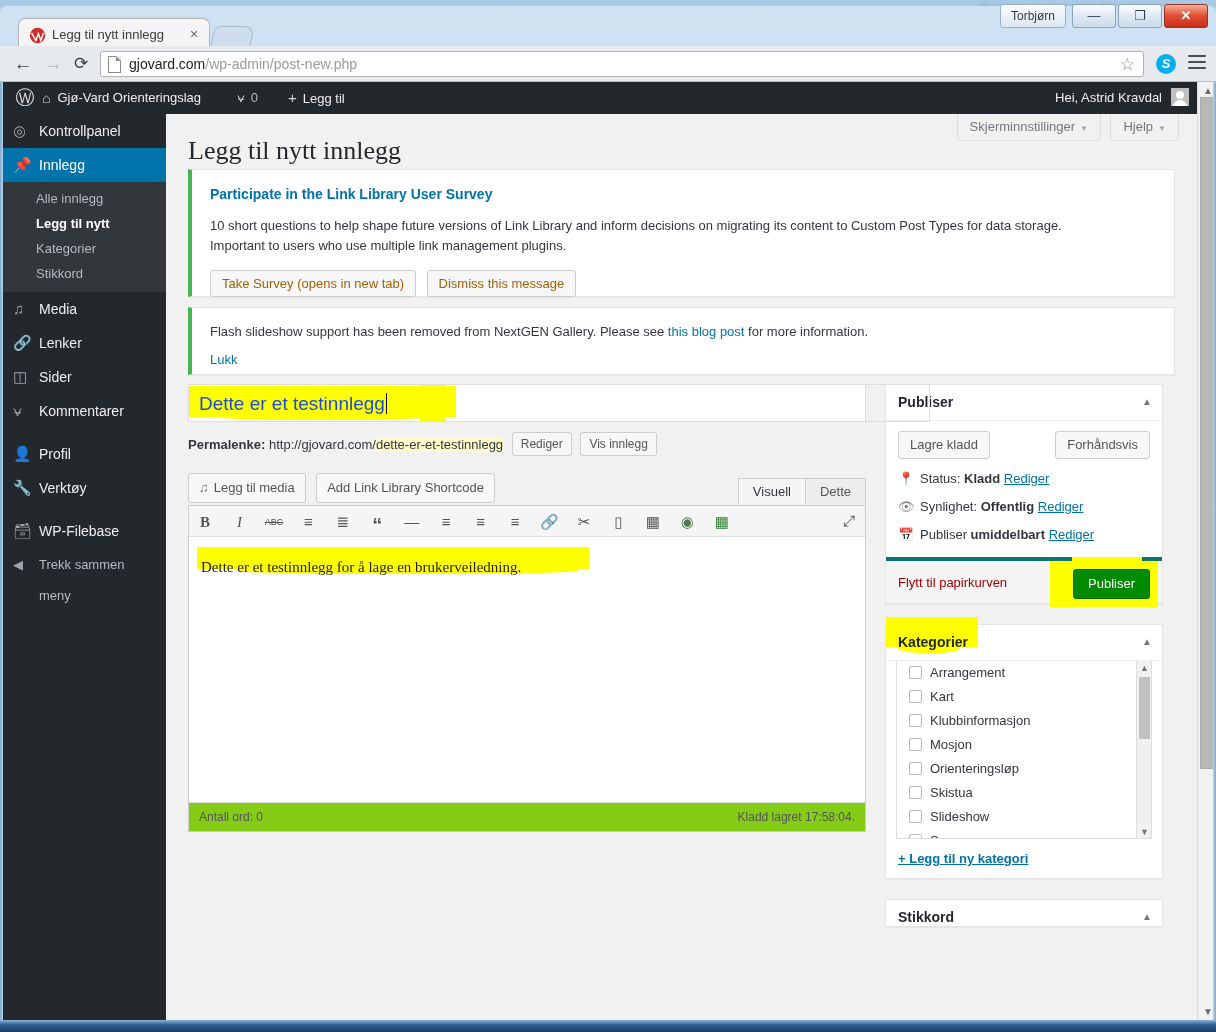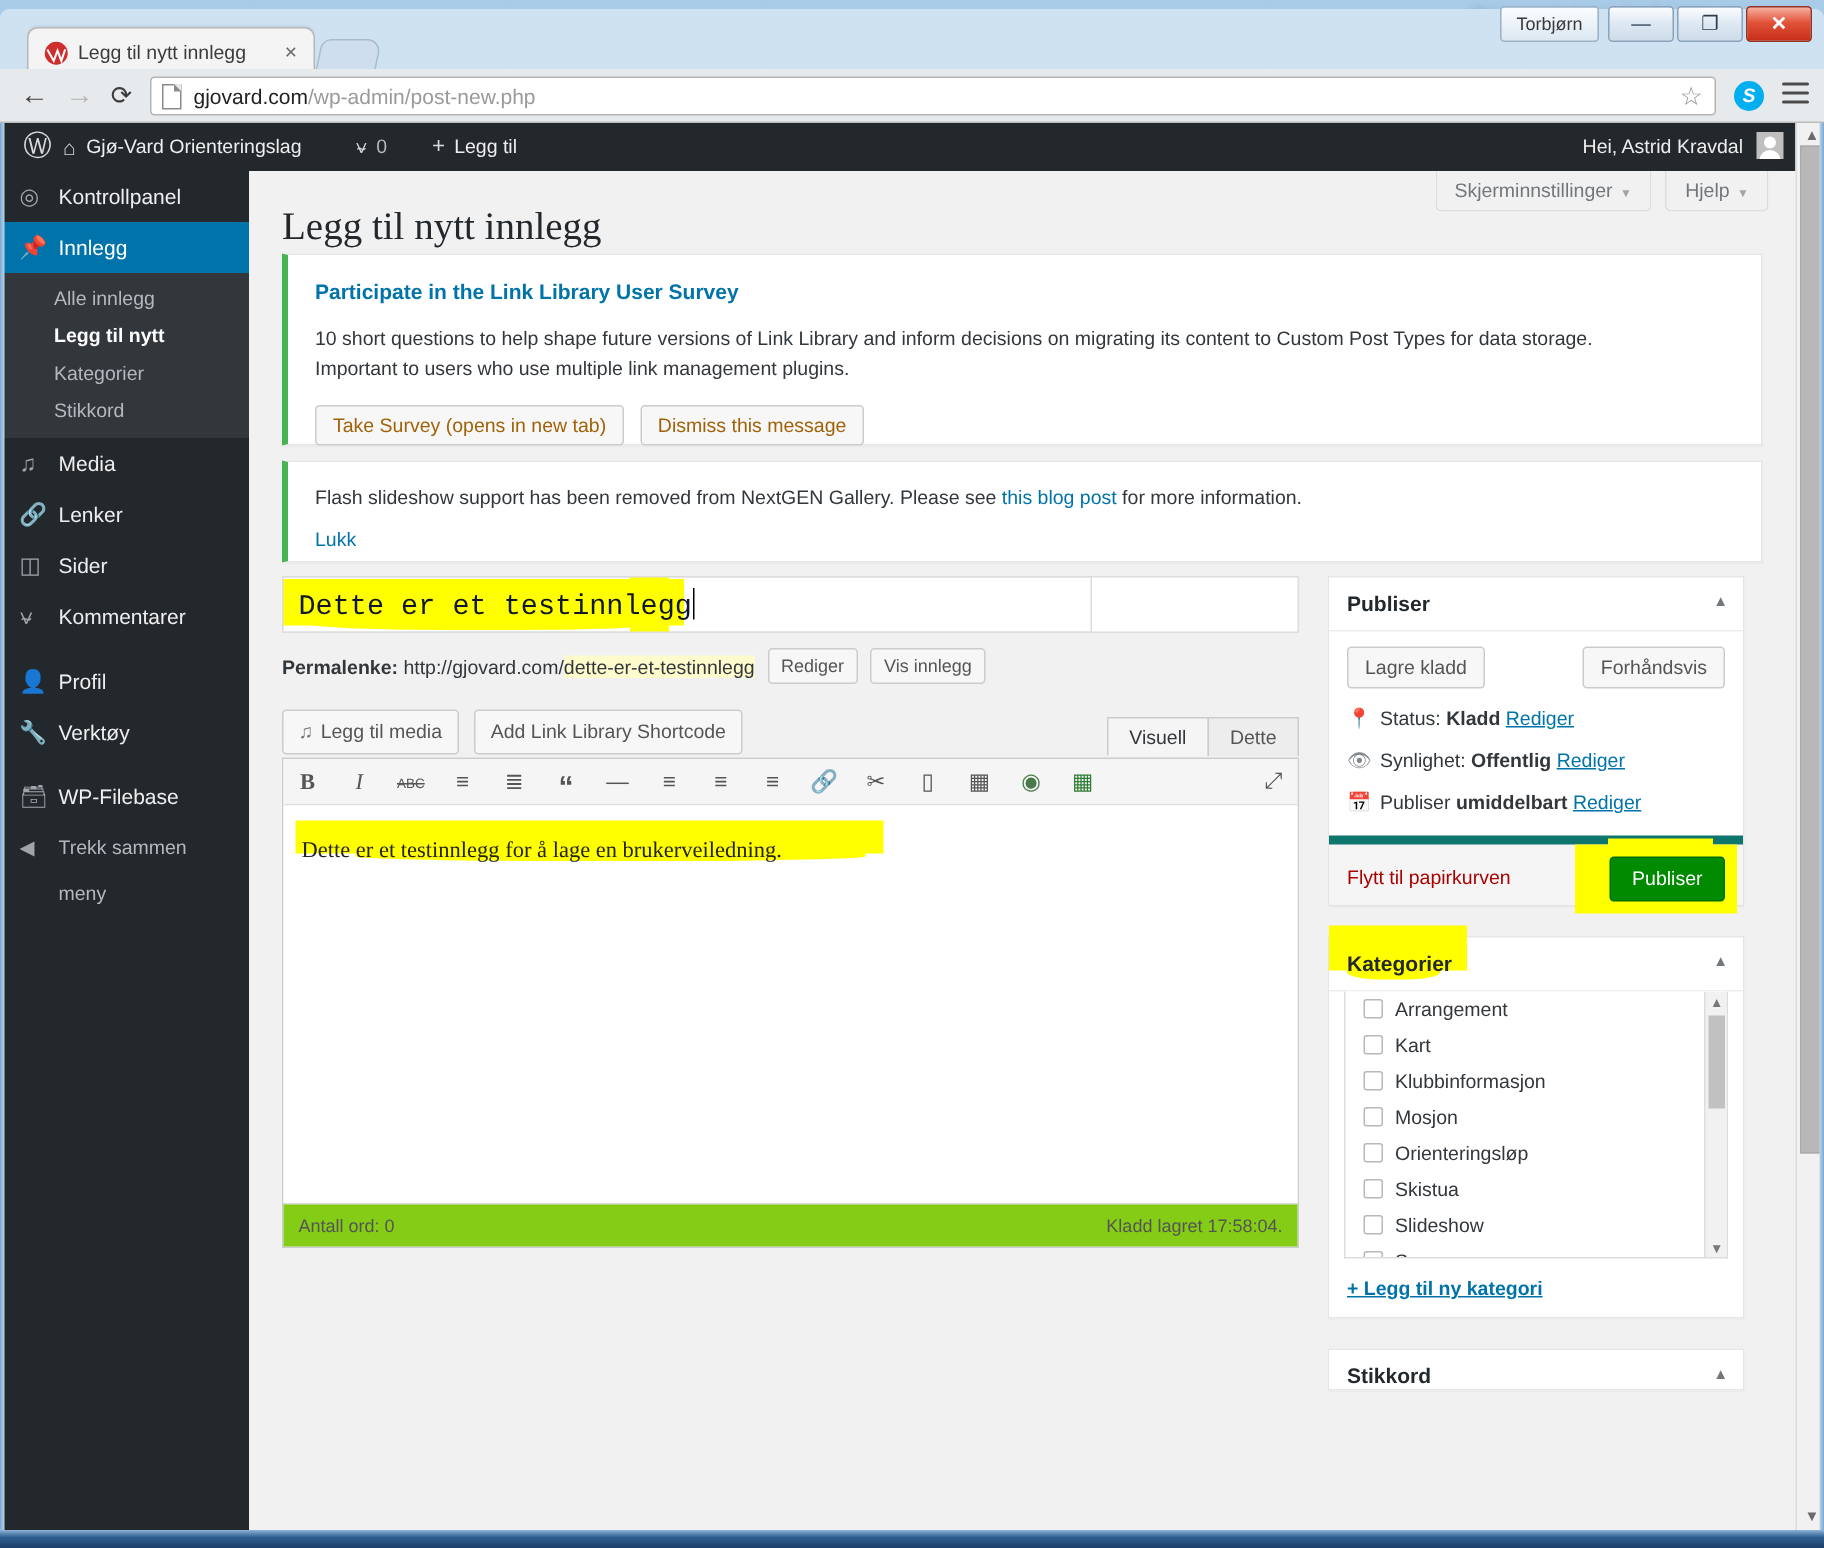--- a/index.html
+++ b/index.html
@@ -212,23 +212,23 @@
     background:#f7f7f7; border:1px solid #ccc; border-radius:3px;
     font-size:13px; color:#a16207; margin-right:6px;
   }
   .notice a.inlink { color:#0073aa; text-decoration:none; }
   .notice a.lukk { display:inline-block; margin:10px 0 0 18px; font-size:13px; color:#0073aa; }
 
   
   #postcol { position:absolute; left:22px; top:270px; width:678px; }
   #titlewrap { position:relative; }
   #titlebox {
-    width:540px; height:38px; background:#fff; border:1px solid #ddd;
-    font-size:19px; color:#0f172a; padding:4px 10px; line-height:30px;
-    font-family:Liberation Mono, monospace;
+    width:742px; height:38px; background:#fff; border:1px solid #ddd;
+    font-size:19px; color:#1d4ed8; padding:4px 10px; line-height:30px;
+    font-family:Liberation Sans, sans-serif;
   }
   .caret-bar {
     display:inline-block; width:1px; height:21px; background:#000;
     vertical-align:-4px; margin-left:1px;
   }
   #permalink { margin-top:10px; font-size:13px; color:#32373c; }
   #permalink b { font-weight:bold; }
   #permalink .slug { background:#fffbcc; }
   #permalink .pbtn {
     display:inline-block; height:24px; line-height:22px; padding:0 8px;
@@ -296,21 +296,21 @@
     background:#f7f7f7; border:1px solid #ccc; border-radius:3px;
     font-size:13px; color:#555; position:absolute;
   }
   #lagrekladd { left:12px; top:10px; }
   #forhands { right:12px; top:10px; }
   .publine { padding:0 12px 0 12px; height:28px; line-height:28px; font-size:13px; color:#32373c; position:relative; }
   .publine .pi { display:inline-block; width:22px; color:#82878c; font-size:13px; text-align:left; }
   .publine b { font-weight:bold; }
   .publine a { color:#0073aa; text-decoration:underline; }
   .pubfooter {
-    border-top:6px solid #0f766e; background:#f5f5f5; height:46px; position:relative; margin-top:8px;
+    border-top:4px solid #0f766e; background:#f5f5f5; height:46px; position:relative; margin-top:8px;
   }
   #trash { position:absolute; left:12px; top:14px; font-size:13px; color:#a00; }
   #publishbtn {
     position:absolute; right:12px; top:8px;
     height:30px; line-height:28px; padding:0 14px;
     background:#008a00; border:1px solid #006e00; border-radius:3px;
     color:#fff; font-size:13px; font-weight:normal;
   }
 
   

